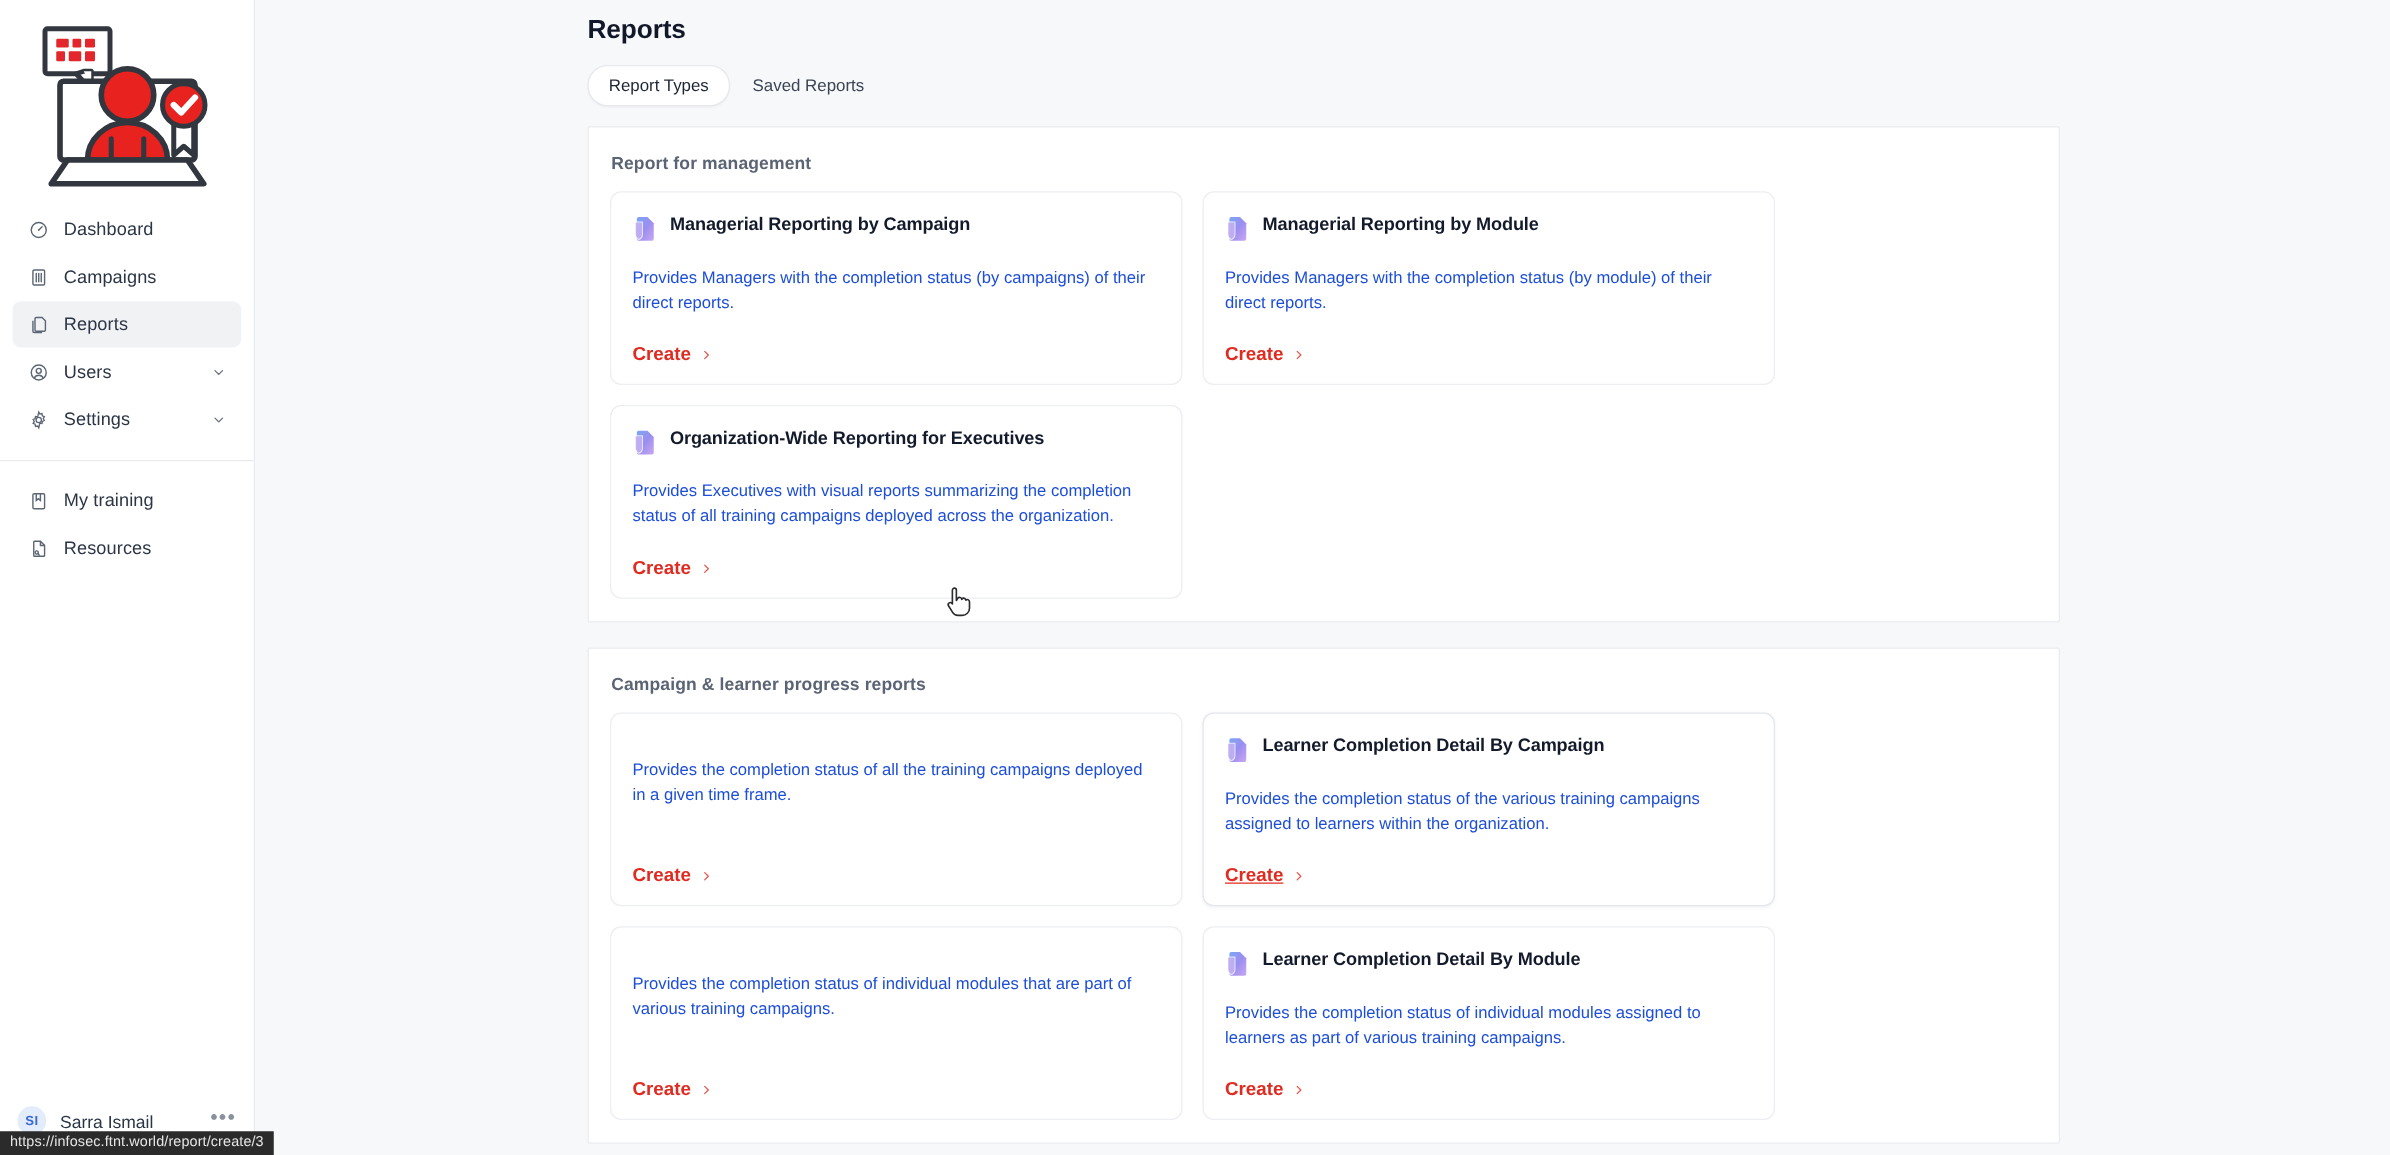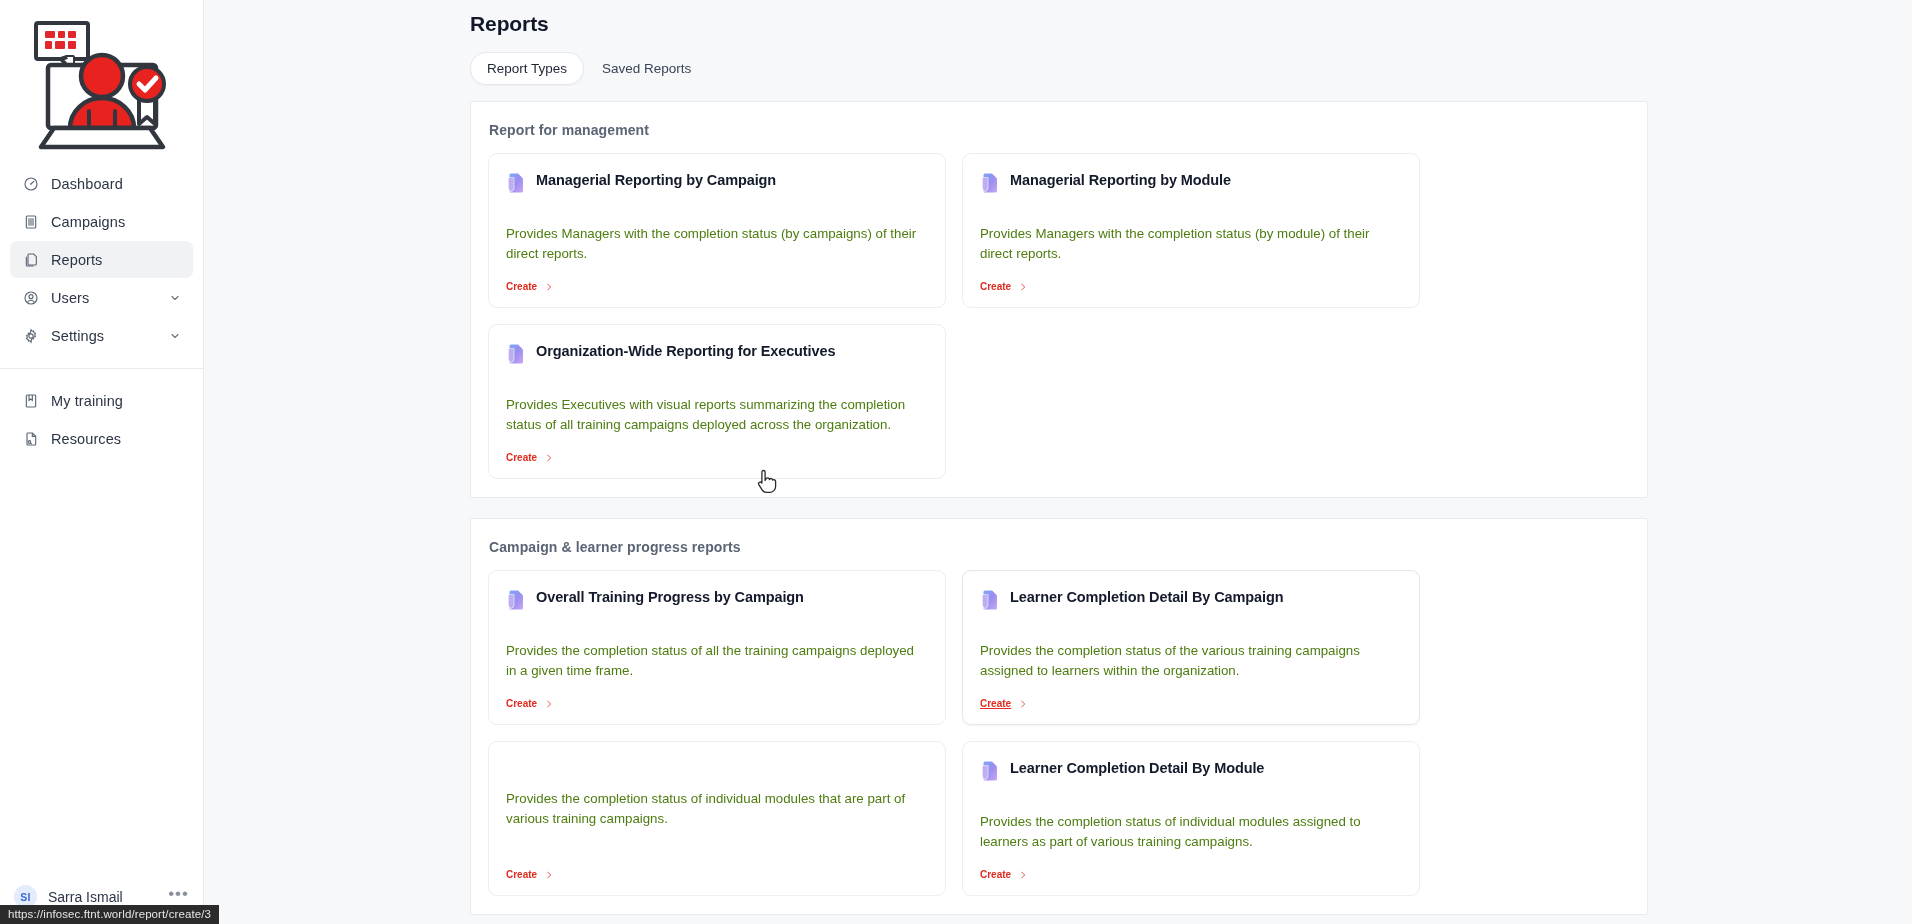--- a/index.html
+++ b/index.html
@@ -176,33 +176,33 @@
   }
   .card-icon { width: 19px; height: 22px; flex: 0 0 19px; margin-top: 1px; }
   .card-title {
     font-size: 14.5px;
     font-weight: bold;
     color: #131a2b;
     line-height: 1.33;
     letter-spacing: -.1px;
   }
   .card-desc {
-    margin-top: 30px;
+    margin-top: 18px;
     font-size: 13.3px;
     line-height: 1.53;
-    color: #4d7c0f;
+    color: #1d4ed8;
     flex: 1 1 auto;
   }
   .create-link {
     margin-top: 14px;
     display: inline-flex;
     align-items: center;
     gap: 7px;
     color: #e02b20;
-    font-size: 10px;
+    font-size: 15px;
     font-weight: bold;
     cursor: pointer;
     align-self: flex-start;
     text-decoration: none;
   }
   .create-link.hovered { text-decoration: underline; }
   .create-chevron {
     display: inline-flex;
     align-items: center;
     width: 10px; height: 10px;
@@ -456,30 +456,20 @@
         </div>
 
       </div>
     </section>
 
     <section class="panel second">
       <div class="panel-title">Campaign &amp; learner progress reports</div>
       <div class="card-grid">
 
         <div class="card">
-          <div class="card-head">
-            <span class="card-icon">
-              <svg width="19" height="22" viewBox="0 0 19 22">
-                <path d="M5 1.5h7l5 5v12.5a1.5 1.5 0 0 1-1.5 1.5H5A1.5 1.5 0 0 1 3.5 19V3A1.5 1.5 0 0 1 5 1.5z" fill="url(#g1)"></path>
-                <path d="M1.8 5.2h6.6v10.3a5 5 0 0 1-3.3 4.6 5 5 0 0 1-3.3-4.6z" fill="#ffffff" opacity=".75"></path>
-                <path d="M2.6 6h5v9.4a4.2 4.2 0 0 1-2.5 3.7 4.2 4.2 0 0 1-2.5-3.7z" fill="#b9a3ee" opacity=".85"></path>
-              </svg>
-            </span>
-            <div class="card-title">Overall Training Progress by Campaign</div>
-          </div>
           <div class="card-desc">Provides the completion status of all the training campaigns deployed in a given time frame.</div>
           <a class="create-link">
             <span>Create</span>
             <span class="create-chevron">
               <svg width="10" height="10" viewBox="0 0 24 24" fill="none" stroke="currentColor" stroke-width="2.4" stroke-linecap="round" stroke-linejoin="round">
                   <path d="M9 5l7 7-7 7"></path>
                 </svg>
             </span>
           </a>
         </div>

